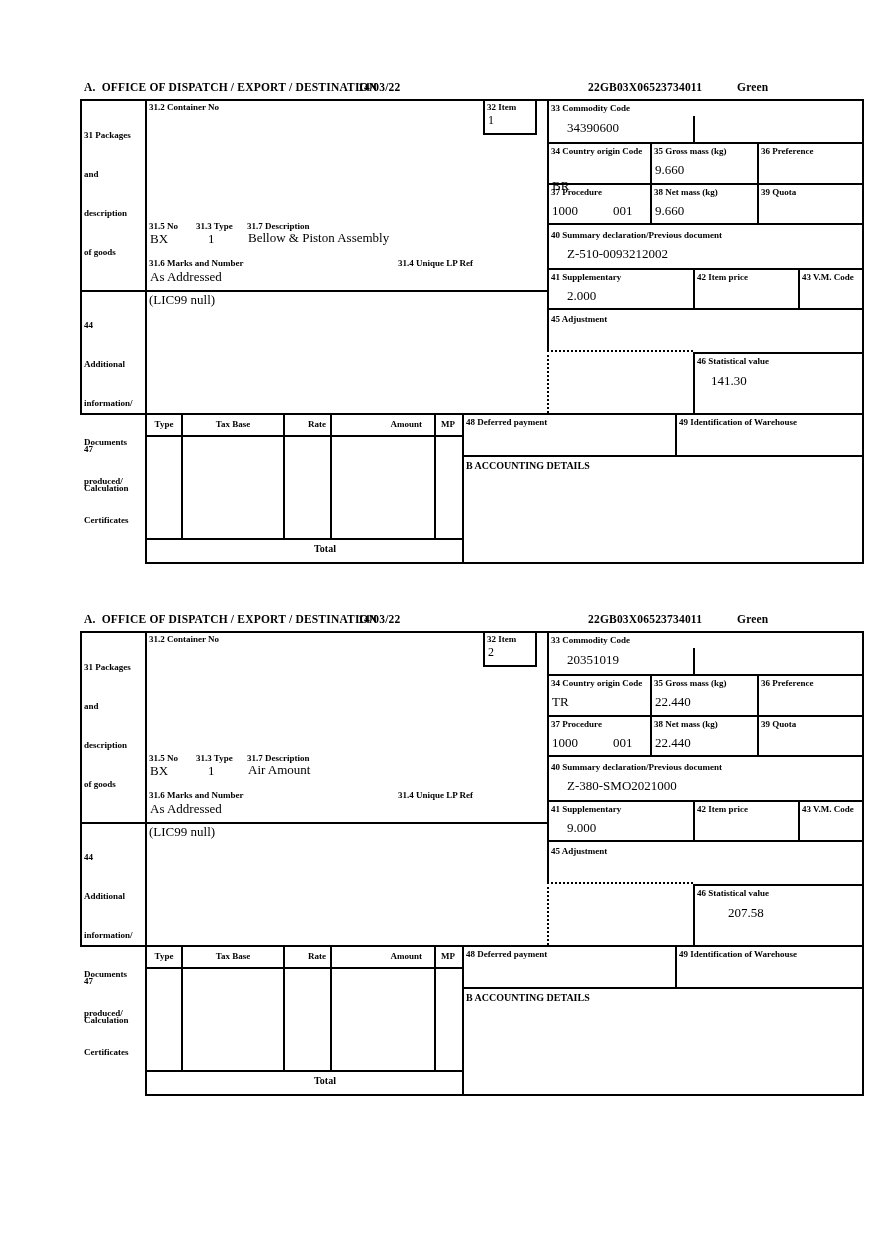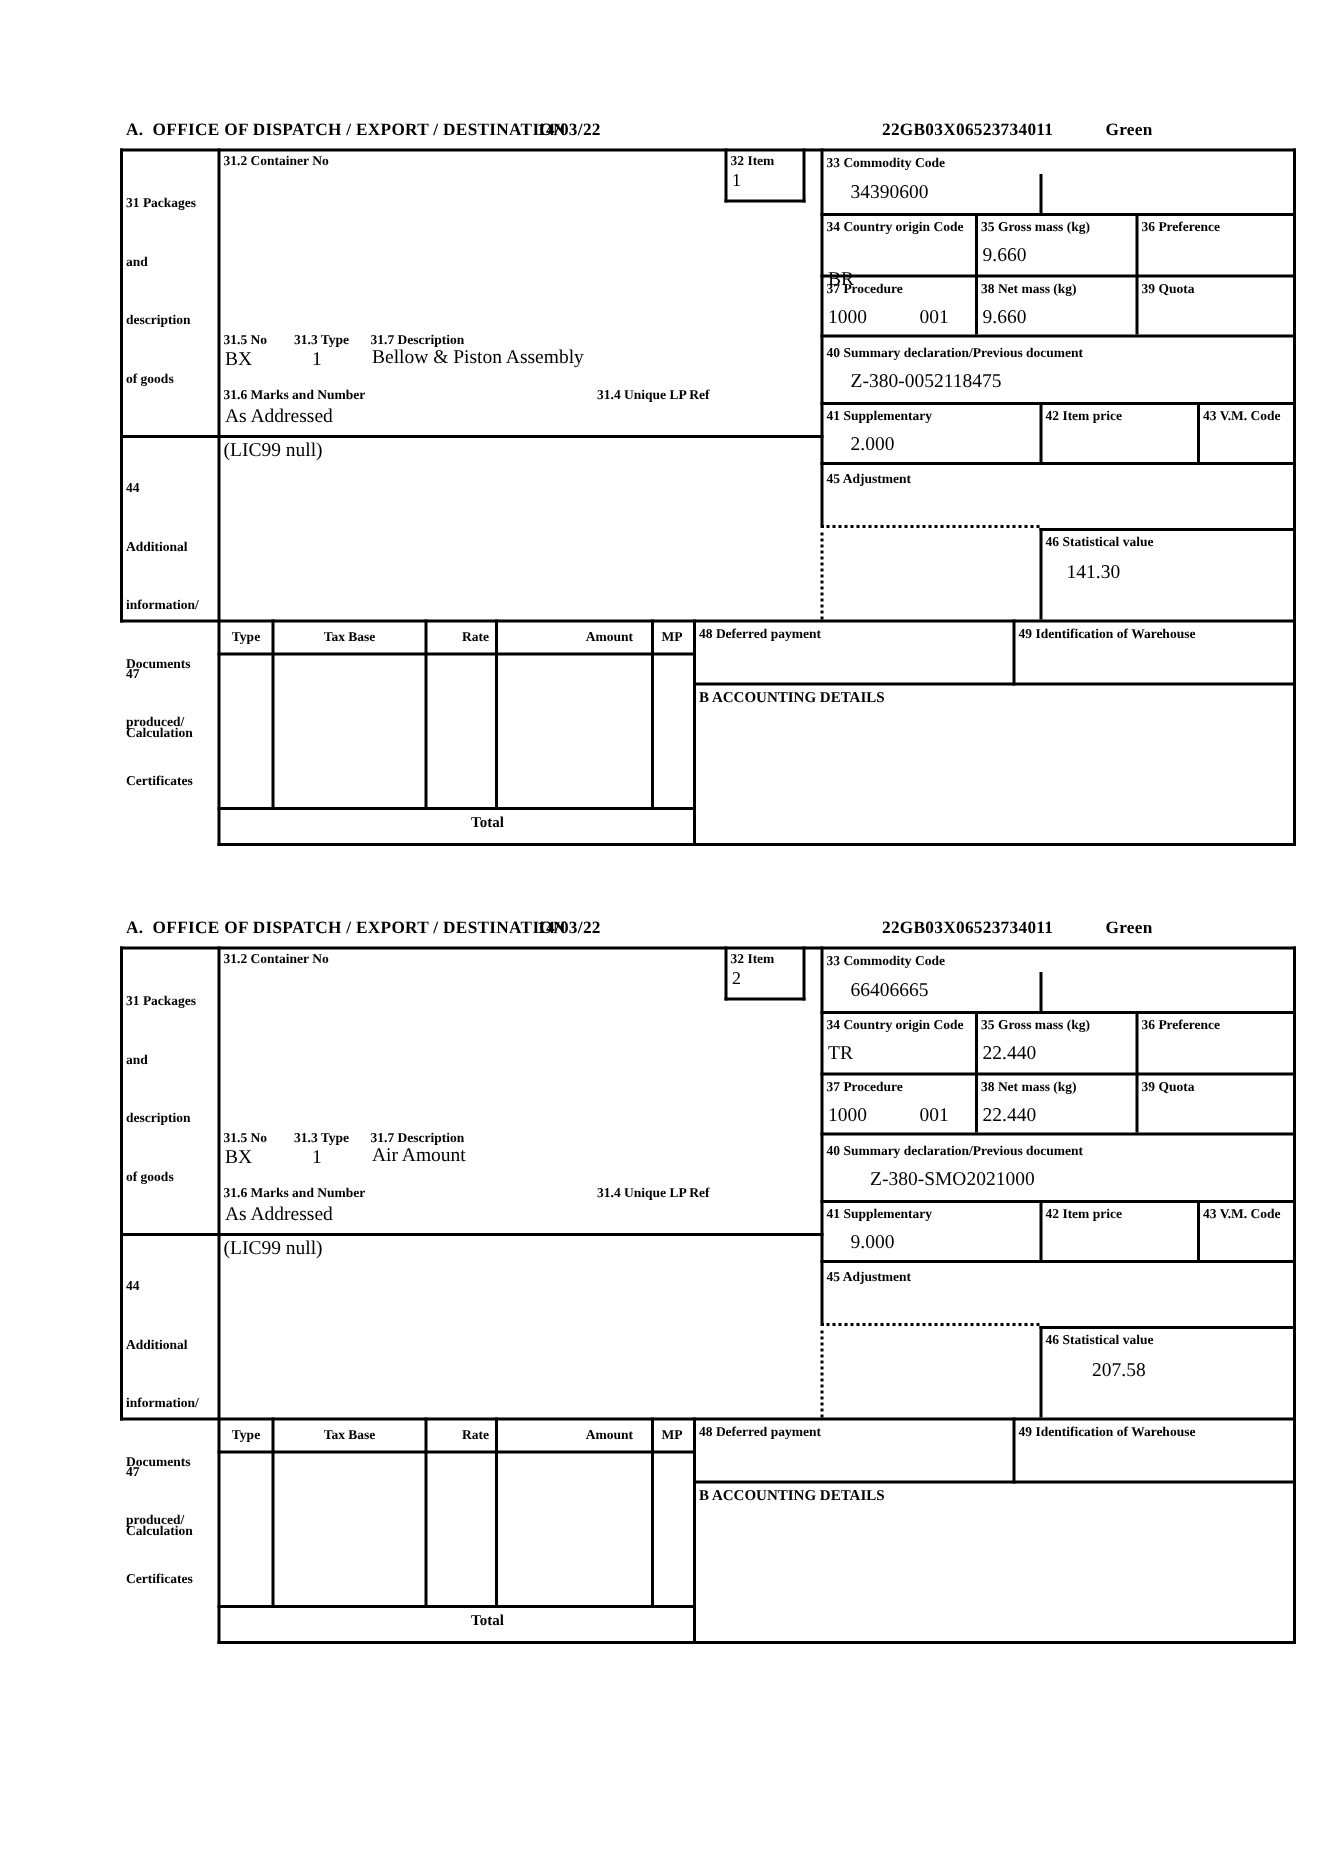--- a/index.html
+++ b/index.html
@@ -109,21 +109,21 @@
     <span class="t lab" style="left:681px;top:66px">36 Preference</span>
 
     <span class="t lab" style="left:471px;top:107px">37 Procedure</span>
     <span class="t val" style="left:472px;top:123px">1000</span>
     <span class="t val" style="left:533px;top:123px">001</span>
     <span class="t lab" style="left:574px;top:107px">38 Net mass (kg)</span>
     <span class="t val" style="left:575px;top:123px">9.660</span>
     <span class="t lab" style="left:681px;top:107px">39 Quota</span>
 
     <span class="t lab" style="left:471px;top:150px">40 Summary declaration/Previous document</span>
-    <span class="t val" style="left:487px;top:166px">Z-380-0052118475</span>
+    <span class="t val" style="left:487px;top:166px">Z-510-0093212002</span>
 
     <span class="t lab" style="left:471px;top:192px">41 Supplementary</span>
     <span class="t val" style="left:487px;top:208px">2.000</span>
     <span class="t lab" style="left:617px;top:192px">42 Item price</span>
     <span class="t lab" style="left:722px;top:192px">43 V.M. Code</span>
 
     <span class="t lab" style="left:471px;top:234px">45 Adjustment</span>
 
     <span class="t lab" style="left:617px;top:276px">46 Statistical value</span>
     <span class="t val" style="left:631px;top:293px">141.30</span>
@@ -218,37 +218,37 @@
     <div class="t labcol" style="left:4px;top:337px">
       <span>47</span>
       <span>Calculation</span>
     </div>
 
     <span class="t lab" style="left:69px;top:22px">31.2 Container No</span>
     <span class="t lab" style="left:407px;top:22px">32 Item</span>
     <span class="t val12" style="left:408px;top:33px">2</span>
 
     <span class="t lab" style="left:471px;top:23px">33 Commodity Code</span>
-    <span class="t val" style="left:487px;top:40px">66406665</span>
+    <span class="t val" style="left:487px;top:40px">20351019</span>
 
     <span class="t lab" style="left:471px;top:66px">34 Country origin Code</span>
     <span class="t val" style="left:472px;top:82px">TR</span>
     <span class="t lab" style="left:574px;top:66px">35 Gross mass (kg)</span>
     <span class="t val" style="left:575px;top:82px">22.440</span>
     <span class="t lab" style="left:681px;top:66px">36 Preference</span>
 
     <span class="t lab" style="left:471px;top:107px">37 Procedure</span>
     <span class="t val" style="left:472px;top:123px">1000</span>
     <span class="t val" style="left:533px;top:123px">001</span>
     <span class="t lab" style="left:574px;top:107px">38 Net mass (kg)</span>
     <span class="t val" style="left:575px;top:123px">22.440</span>
     <span class="t lab" style="left:681px;top:107px">39 Quota</span>
 
     <span class="t lab" style="left:471px;top:150px">40 Summary declaration/Previous document</span>
-    <span class="t val" style="left:500px;top:166px">Z-380-SMO2021000</span>
+    <span class="t val" style="left:487px;top:166px">Z-380-SMO2021000</span>
 
     <span class="t lab" style="left:471px;top:192px">41 Supplementary</span>
     <span class="t val" style="left:487px;top:208px">9.000</span>
     <span class="t lab" style="left:617px;top:192px">42 Item price</span>
     <span class="t lab" style="left:722px;top:192px">43 V.M. Code</span>
 
     <span class="t lab" style="left:471px;top:234px">45 Adjustment</span>
 
     <span class="t lab" style="left:617px;top:276px">46 Statistical value</span>
     <span class="t val" style="left:648px;top:293px">207.58</span>

